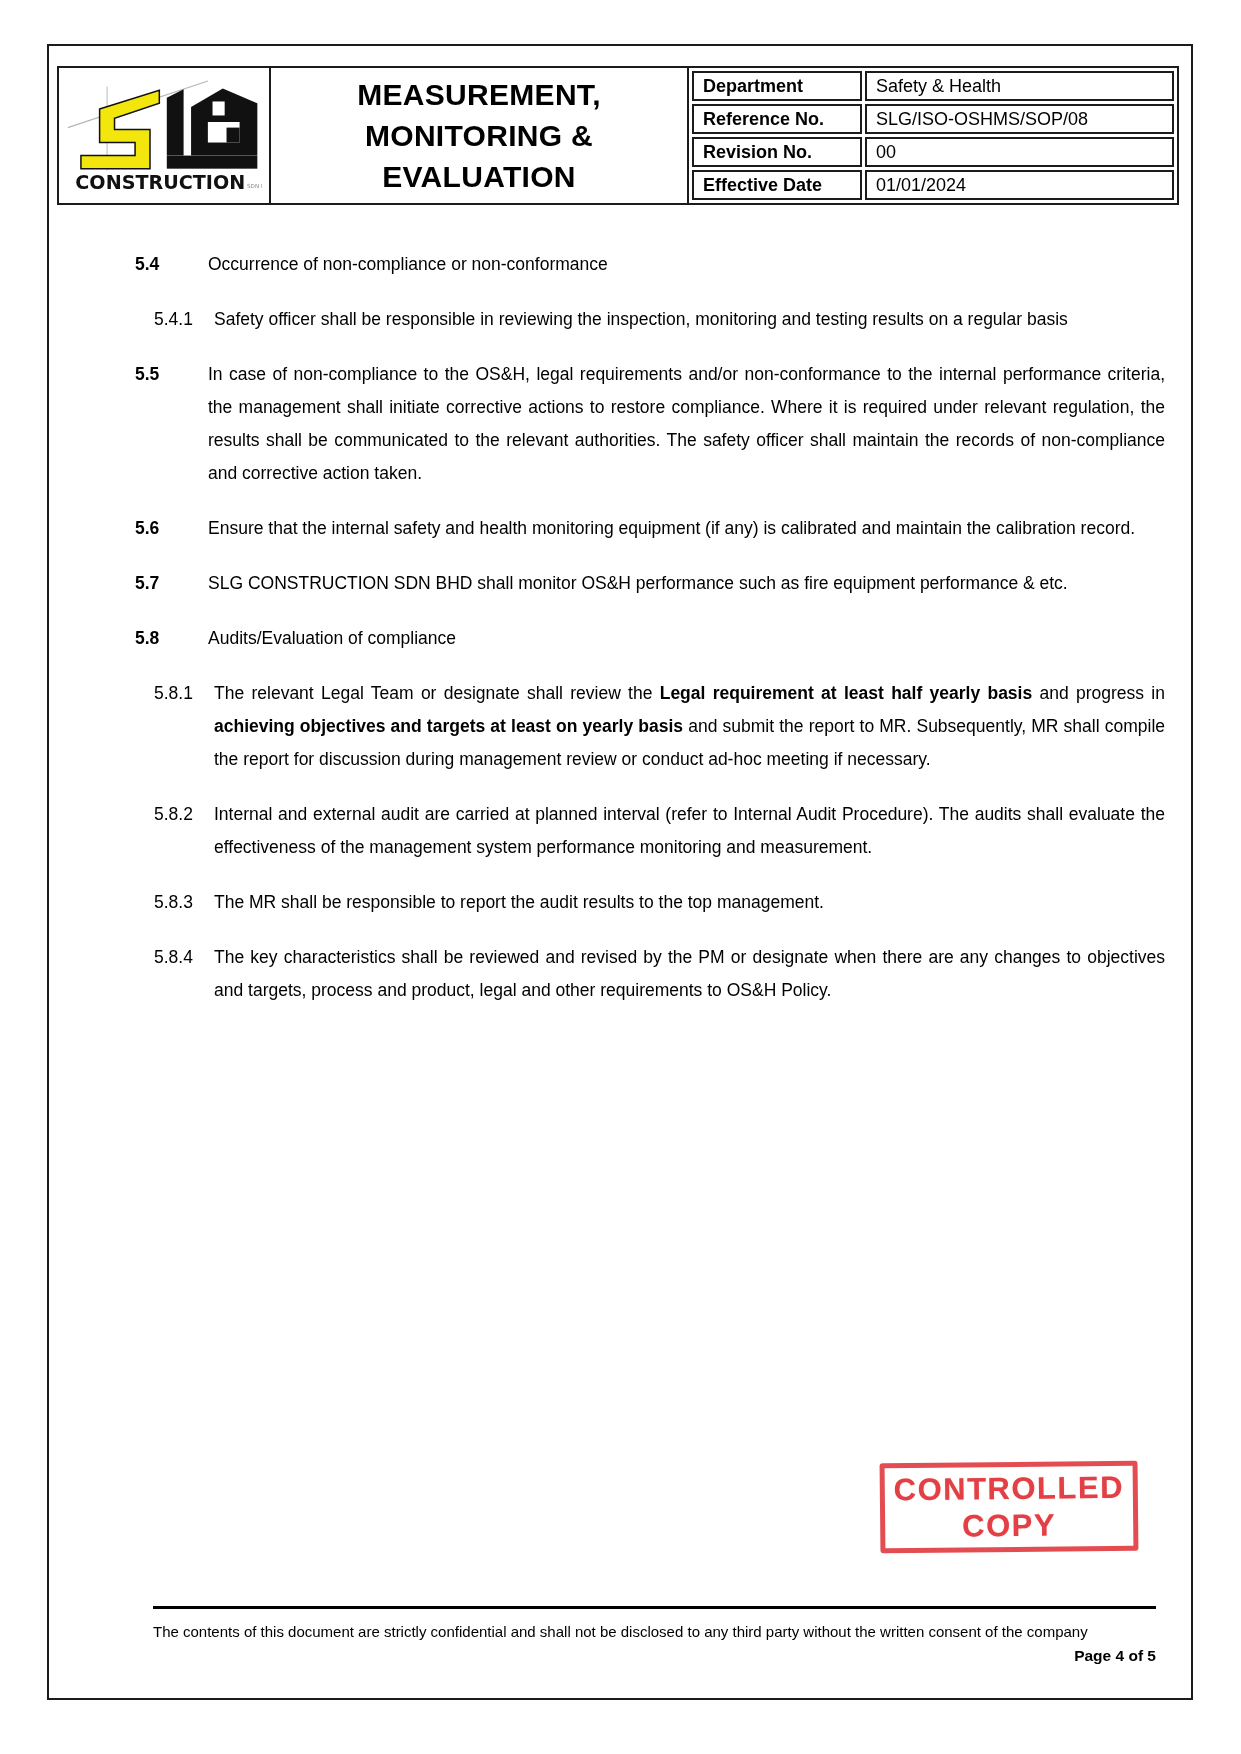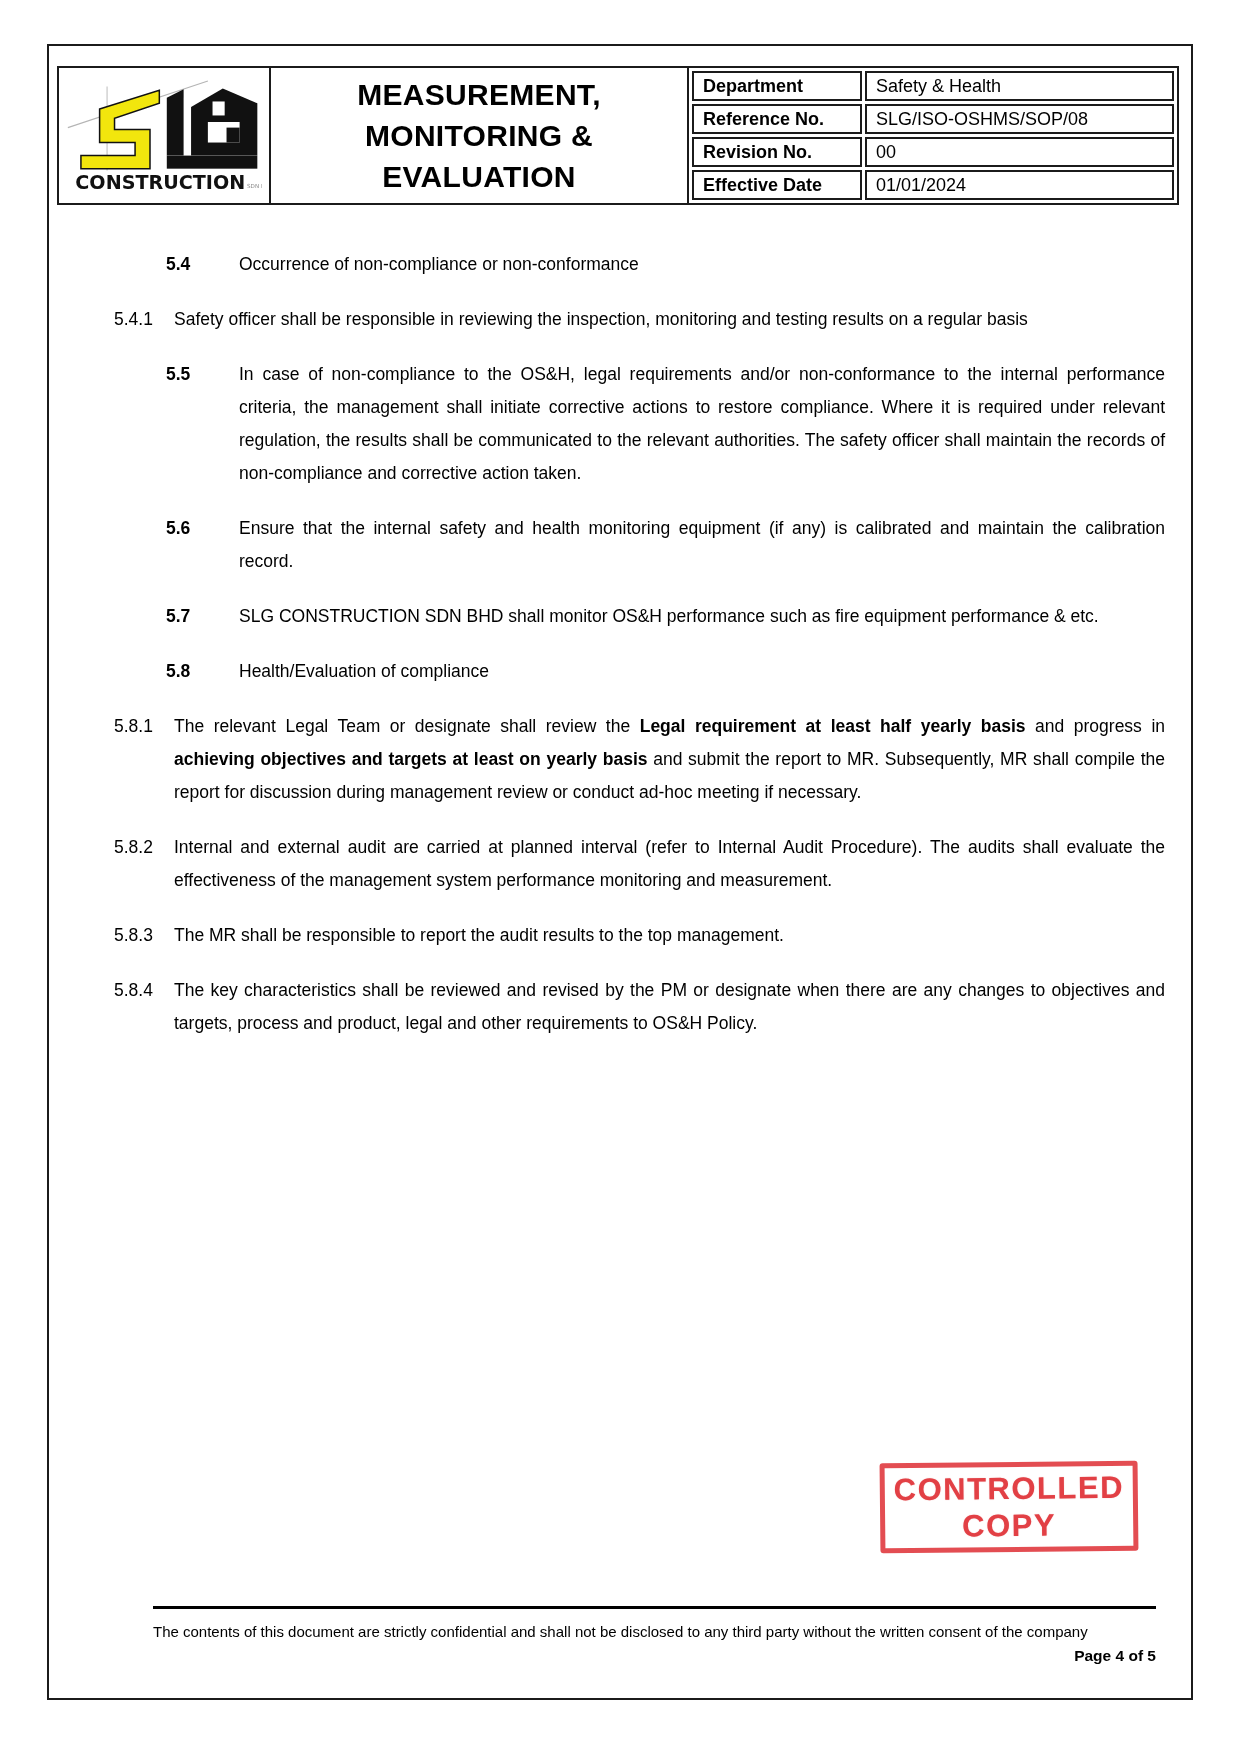--- a/index.html
+++ b/index.html
@@ -29,23 +29,23 @@
   .info-cell{flex:1;box-sizing:border-box;}
   table.info{width:100%;height:100%;border-collapse:separate;border-spacing:3px;table-layout:fixed;}
   table.info td{
     border:2px solid #1b1b1b;font-size:18px;padding:0 9px;background:#fff;
     white-space:nowrap;overflow:hidden;
   }
   table.info td.lbl{width:148px;font-weight:bold;}
   
   .doc-body{position:absolute;left:0;top:202px;width:1138px;padding-right:22px;box-sizing:border-box;}
   .sec{display:flex;margin-bottom:22px;font-size:17.5px;line-height:33px;}
-  .sec.l1{margin-left:117px;}
+  .sec.l1{margin-left:86px;}
   .sec.l1 .num{width:73px;flex:none;font-weight:bold;}
-  .sec.l2{margin-left:65px;}
+  .sec.l2{margin-left:105px;}
   .sec.l2 .num{width:60px;flex:none;}
   .sec .txt{flex:1;}
   .sec .txt.justify{text-align:justify;}
   .sec .txt b{font-weight:bold;}
   
   .stamp{
     position:absolute;left:831px;top:1416px;width:258px;height:90px;
     border:5px solid rgba(224,58,63,.9);border-radius:3px;box-sizing:border-box;
     display:flex;flex-direction:column;align-items:center;justify-content:center;
     transform:rotate(-.6deg);
@@ -130,21 +130,21 @@
       <div class="sec l1">
         <span class="num">5.6</span>
         <div class="txt justify"><span>Ensure that the internal safety and health monitoring equipment (if any) is calibrated and maintain the calibration record.</span></div>
       </div>
       <div class="sec l1">
         <span class="num">5.7</span>
         <div class="txt justify"><span>SLG CONSTRUCTION SDN BHD shall monitor OS&amp;H performance such as fire equipment performance &amp; etc.</span></div>
       </div>
       <div class="sec l1">
         <span class="num">5.8</span>
-        <div class="txt"><span>Health/Evaluation of compliance</span></div>
+        <div class="txt"><span>Audits/Evaluation of compliance</span></div>
       </div>
       <div class="sec l2">
         <span class="num">5.8.1</span>
         <div class="txt justify"><span>The relevant Legal Team or designate shall review the </span><b>Legal requirement at least half yearly basis</b><span> and progress in </span><b>achieving objectives and targets at least on yearly basis</b><span> and submit the report to MR. Subsequently, MR shall compile the report for discussion during management review or conduct ad-hoc meeting if necessary.</span></div>
       </div>
       <div class="sec l2">
         <span class="num">5.8.2</span>
         <div class="txt justify"><span>Internal and external audit are carried at planned interval (refer to Internal Audit Procedure). The audits shall evaluate the effectiveness of the management system performance monitoring and measurement.</span></div>
       </div>
       <div class="sec l2">

